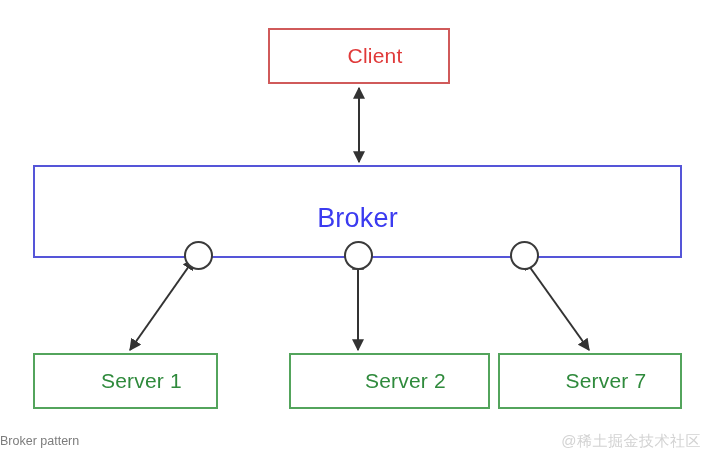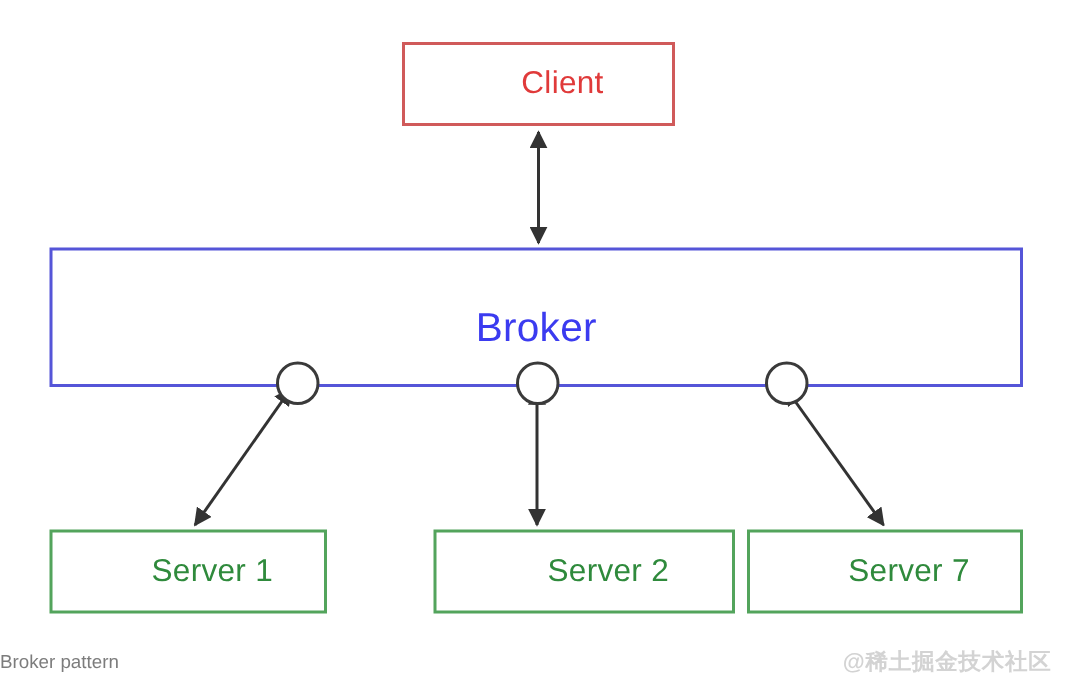--- a/index.html
+++ b/index.html
@@ -107,21 +107,20 @@
     color: #7c7c7c;
   }
   .watermark {
     position: absolute;
     right: 12px;
     top: 432px;
     font-size: 15px;
     color: #d3d3d3;
     letter-spacing: .5px;
     white-space: nowrap;
-    font-weight: bold;
   }
 </style>
 </head>
 <body>
 
 <div id="canvas">
 
   <svg class="edges" viewBox="0 0 713 465" width="713" height="465" aria-hidden="true">
     <defs>
       <marker id="ah" viewBox="0 0 10 10" refX="9" refY="5" markerWidth="6" markerHeight="6" orient="auto-start-reverse">

